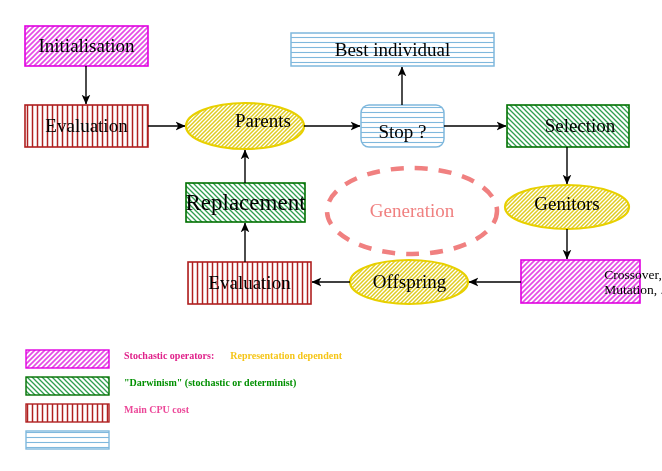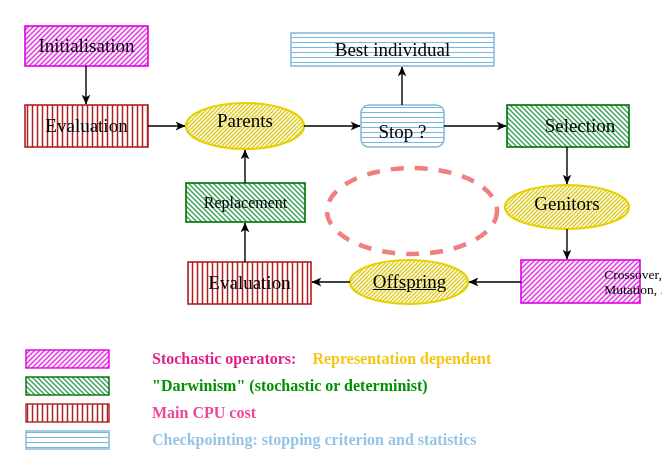--- a/index.html
+++ b/index.html
@@ -29,30 +29,29 @@
     display: flex;
     align-items: center;
     justify-content: center;
     text-align: left;
     color: #000000;
     pointer-events: none;
     font-family: "Liberation Serif", "DejaVu Serif", serif;
     border-radius: 19px;
   }
   .lbl-lg  { font-size: 19px; }
-  .lbl-md  { font-size: 16px; }
+  .lbl-md  { font-size: 23px; }
   .lbl-sm  { font-size: 13.5px; line-height: 15px; }
   .lbl-gen { font-size: 19px; color: #f08080; }
   .legend-text {
     position: absolute;
     white-space: pre;
     font-family: "Liberation Serif", "DejaVu Serif", serif;
     font-weight: bold;
-    font-size: 16px;
-    margin-left: 28px;
+    font-size: 10px;
   }
 </style>
 </head>
 <body>
 
 <div id="canvas">
 
   <svg id="flow-svg" viewBox="0 0 662 471">
     <defs>
 
@@ -127,41 +126,41 @@
     <rect x="26" y="350" width="83" height="18" fill="url(#pat-magenta)" stroke="#e000e0" stroke-width="1.4"></rect>
     <rect x="26" y="377" width="83" height="18" fill="url(#pat-green)" stroke="#007000" stroke-width="1.4"></rect>
     <rect x="26" y="404" width="83" height="18" fill="url(#pat-red)" stroke="#b02020" stroke-width="1.4"></rect>
     <rect x="26" y="431" width="83" height="18" fill="url(#pat-blue)" stroke="#7fb8dd" stroke-width="1.4"></rect>
   </svg>
 
   <div class="node-label lbl-lg" style="left:25px;  top:26px;  width:123px; height:40px;">Initialisation</div>
 
   <div class="node-label lbl-lg" style="left:25px;  top:105px; width:123px; height:42px;">Evaluation</div>
 
-  <div class="node-label lbl-lg" style="left:186px; top:103px; width:118px; height:36px;">Parents</div>
+  <div class="node-label lbl-lg" style="left:204px; top:103px; width:118px; height:36px;">Parents</div>
 
   <div class="node-label lbl-lg" style="left:291px; top:33px;  width:203px; height:33px;">Best individual</div>
 
   <div class="node-label lbl-lg" style="left:361px; top:105px; width:83px;  height:54px;">Stop ?</div>
 
   <div class="node-label lbl-lg" style="left:507px; top:105px; width:122px; height:42px;padding-left:12px;">Selection</div>
 
   <div class="node-label lbl-lg" style="left:505px; top:185px; width:124px; height:38px;">Genitors</div>
 
   <div class="node-label lbl-sm" style="left:542px; top:260px; width:119px; height:43px; white-space:pre-line;padding-left:36px;">Crossover,
 Mutation, ...</div>
 
-  <div class="node-label lbl-lg" style="left:350px; top:260px; width:119px; height:44px;text-decoration:underline;">Offspring</div>
+  <div class="node-label lbl-lg" style="left:350px; top:260px; width:119px; height:44px;">Offspring</div>
 
   <div class="node-label lbl-lg" style="left:188px; top:262px; width:123px; height:42px;">Evaluation</div>
 
   <div class="node-label lbl-md" style="left:186px; top:183px; width:119px; height:39px;">Replacement</div>
 
+  <div class="node-label lbl-gen" style="left:327px; top:168px; width:170px; height:86px;">Generation</div>
 
   <div class="legend-text" style="left:124px; top:350px;"><span style="color:#e0218a;">Stochastic operators:</span><span style="display:inline-block;width:16px;"></span><span style="color:#f5c518;">Representation dependent</span></div>
 
   <div class="legend-text" style="left:124px; top:377px; color:#009000;">"Darwinism" (stochastic or determinist)</div>
 
   <div class="legend-text" style="left:124px; top:404px; color:#ec4899;">Main CPU cost</div>
 
-  <div class="legend-text" style="left:124px; top:431px; color:#92c5e8;">Checkpointing: stopping criterion and statistics</div>
 
 </div>
 
 </body></html>

